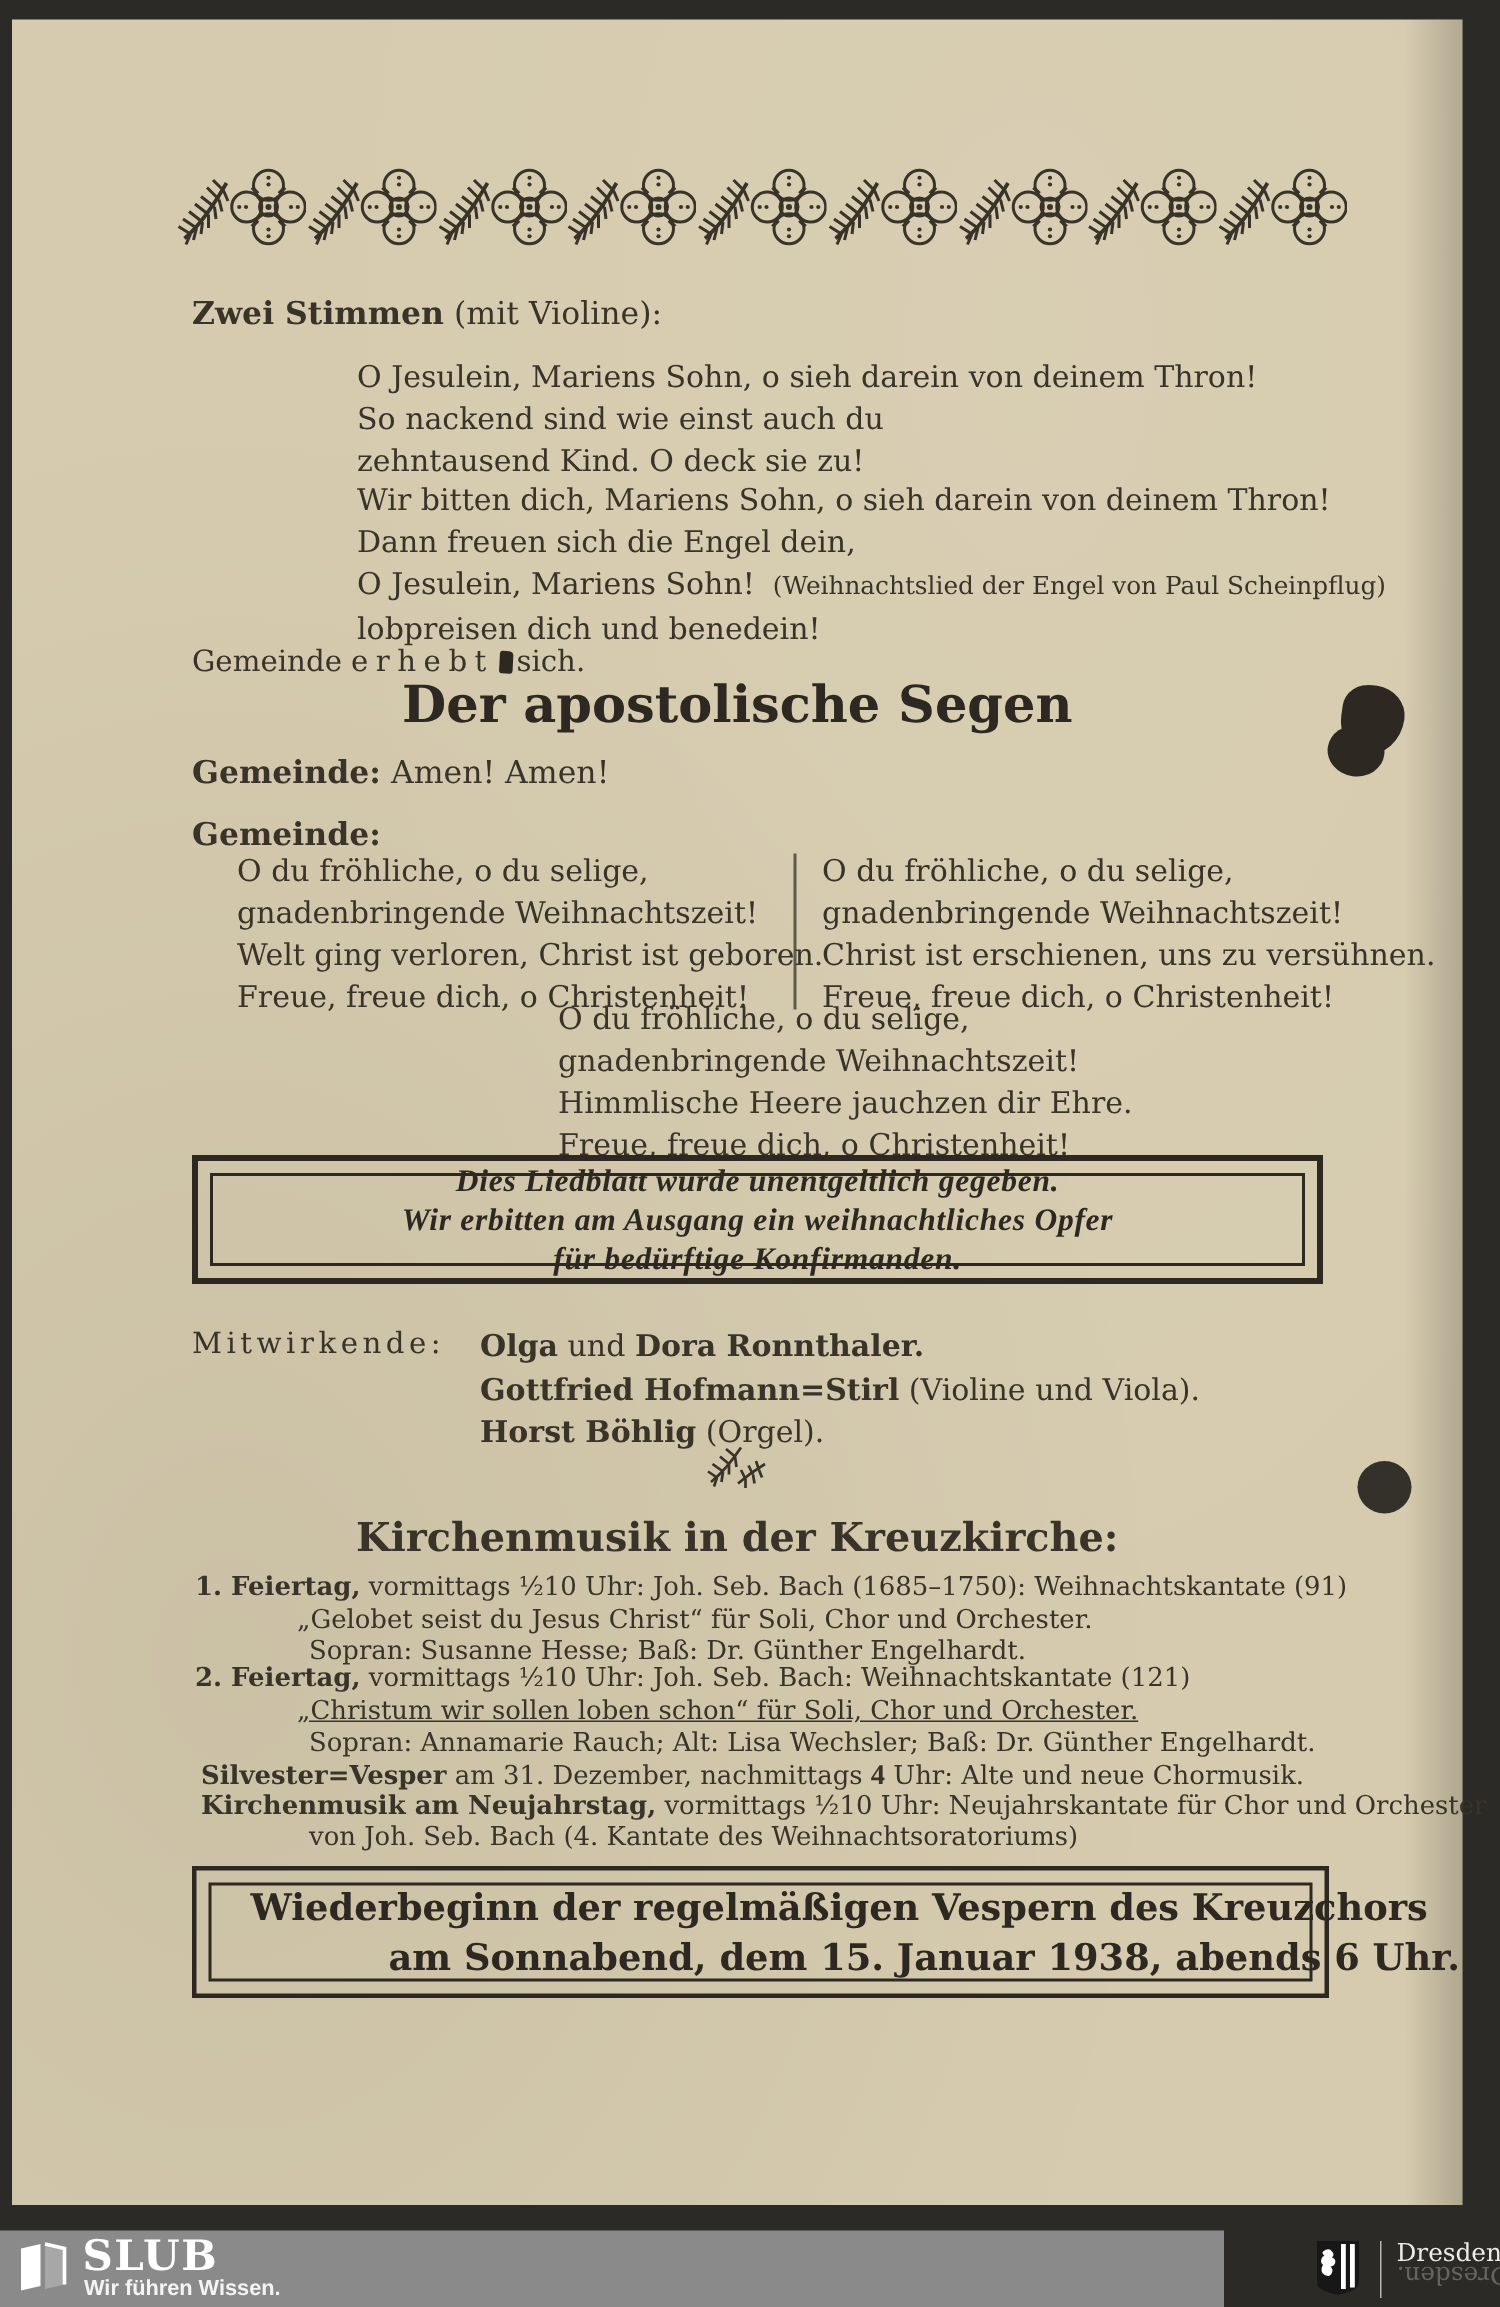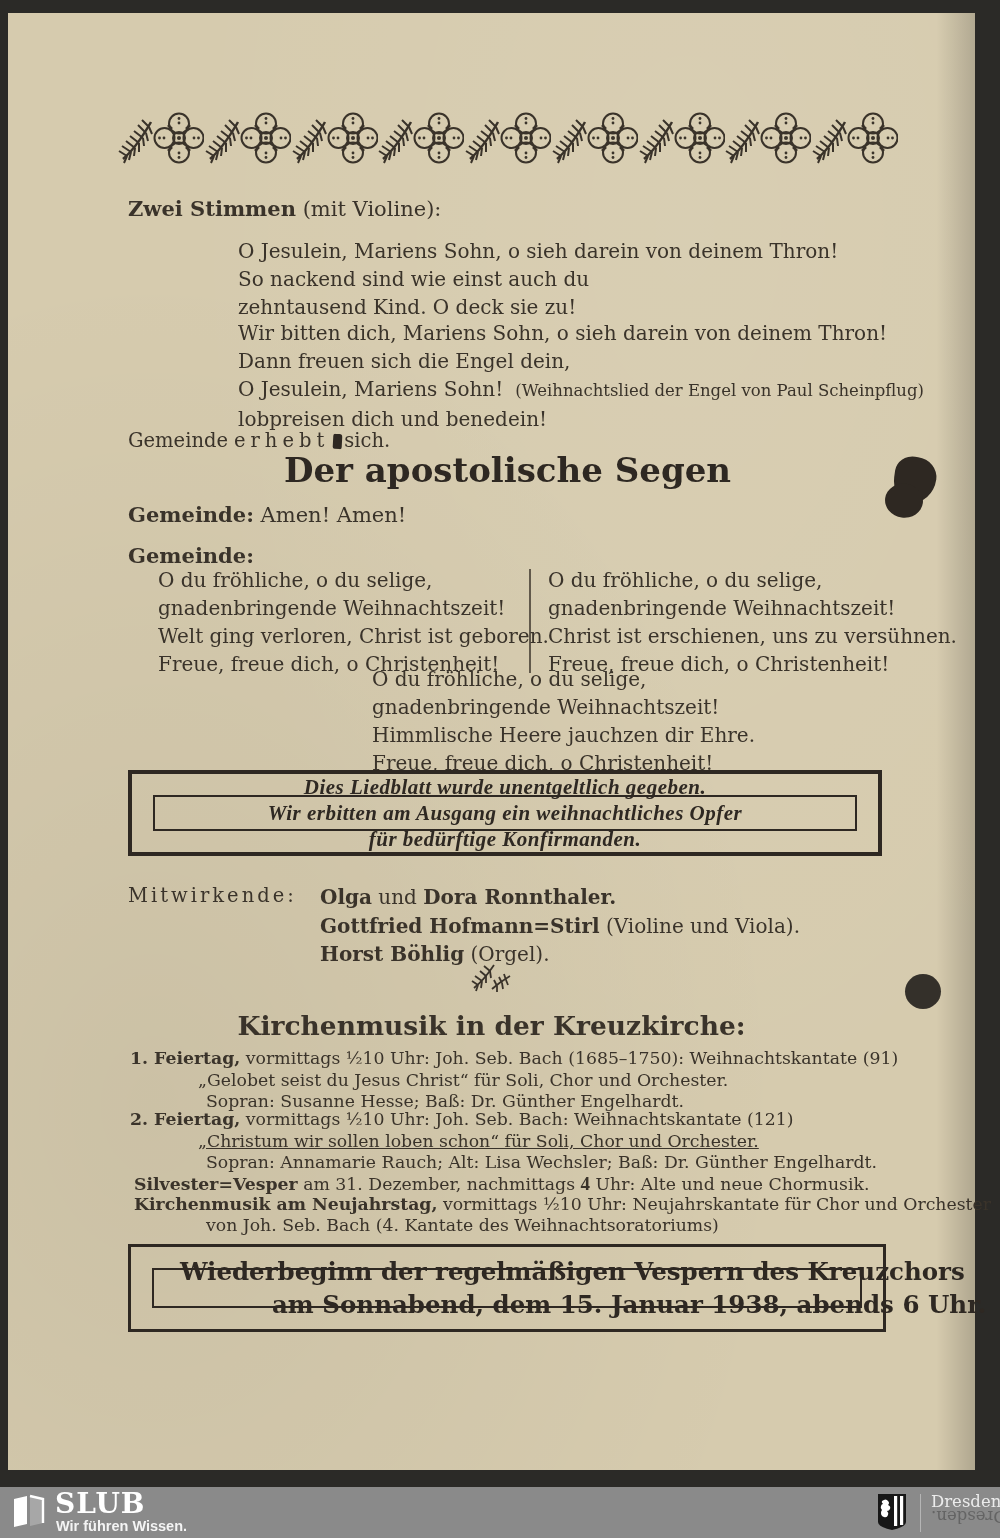--- a/index.html
+++ b/index.html
@@ -30,28 +30,28 @@
   .b{font-weight:bold;}
   .ornament-row{left:110px;top:99px;width:780px;height:58px;display:flex;justify-content:space-between;}
   .two-voices{left:120px;top:183px;font-size:21px;}
   .verse{font-size:20px;line-height:28px;}
   .v1{left:230px;top:224px;}
   .v2{left:230px;top:306px;}
   .attribution{font-size:16.5px;margin-left:12px;}
   .rubric{left:120px;top:416px;font-size:19.5px;}
   .rubric .spaced{letter-spacing:5px;margin-left:6px;}
   .smudge{display:inline-block;width:9px;height:15px;background:var(--ink-dark);border-radius:2px 3px 2px 2px;vertical-align:-2px;margin:0 2px 0 4px;transform:rotate(3deg);}
-  .segen{left:0;top:437px;width:100%;text-align:center;font-size:34px;font-weight:bold;color:var(--ink-dark);margin-left:16px;}
+  .segen{left:0;top:437px;width:100%;text-align:center;font-size:34px;font-weight:bold;color:var(--ink-dark);}
   .amen{left:120px;top:489px;font-size:21px;}
   .glabel{left:120px;top:530px;font-size:21px;font-weight:bold;}
   .col-left{left:150px;top:553px;}
   .col-right{left:540px;top:553px;}
   .col-divider{left:521px;top:556px;width:2px;height:104px;background:var(--ink);opacity:.75;}
   .center-verse{left:364px;top:652px;}
-  .dbox{border:4px solid var(--ink-dark);padding:21px;background:transparent;}
+  .dbox{border:4px solid var(--ink-dark);padding:8px;background:transparent;}
   .dbox-inner{border:2px solid var(--ink-dark);width:100%;height:100%;display:flex;flex-direction:column;justify-content:center;}
   .notice-box{left:120px;top:757px;width:754px;height:86px;}
   .notice-box .dbox-inner{align-items:center;font-family:"Liberation Serif", serif;font-style:italic;font-weight:bold;font-size:21px;line-height:26px;letter-spacing:.5px;color:var(--ink-dark);}
   .mitw-label{left:120px;top:871px;font-size:19.5px;letter-spacing:3px;}
   .mitw-lines{left:312px;top:870px;font-size:20px;line-height:28.5px;}
   .fern-mid{left:0;top:949px;width:100%;display:flex;justify-content:center;}
   .km-heading{left:0;top:997px;width:100%;text-align:center;font-size:26.5px;font-weight:bold;}
   .km{font-size:17.3px;}
   .km .lead{font-weight:bold;}
   .i1l1{left:122px;top:1035px;}
@@ -64,21 +64,21 @@
   .i4l1{left:126px;top:1181px;}
   .i4l2{left:198px;top:1202px;}
   .hour4{font-weight:bold;font-size:19px;font-family:"Liberation Serif",serif;}
   .vesper-box{left:120px;top:1231px;width:758px;height:88px;border-width:3px;}
   .vesper-box .dbox-inner{font-size:24.5px;font-weight:bold;line-height:33px;color:var(--ink-dark);}
   .vesper-box .l1{margin-left:26px;white-space:nowrap;}
   .vesper-box .l2{margin-left:118px;white-space:nowrap;}
   .ink-blot{left:886px;top:444px;width:42px;height:46px;background:var(--ink-dark);border-radius:46% 54% 58% 48% / 38% 46% 62% 54%;transform:rotate(8deg);}
   .ink-blot::after{content:"";position:absolute;left:-6px;top:28px;width:38px;height:34px;background:var(--ink-dark);border-radius:50%;}
   .punch-hole{left:897px;top:961px;width:36px;height:35px;background:#34302a;border-radius:50%;}
-  .footer{position:absolute;left:0;bottom:0;width:1000px;height:51px;background:var(--footer-bg);}
+  .footer{position:absolute;left:0;bottom:0;width:816px;height:51px;background:var(--footer-bg);}
   .footer .abs{position:absolute;}
   .book-icon{left:12px;top:6px;}
   .slub-word{left:55px;top:0px;font-size:28px;font-weight:bold;color:#ffffff;font-family:"DejaVu Serif",serif;letter-spacing:1px;}
   .slub-tagline{left:56px;top:31px;font-size:14.5px;font-weight:bold;color:#f4f4f4;font-family:"Liberation Sans",sans-serif;}
   .dresden-coat{left:877px;top:6px;}
   .dresden-divider{left:920px;top:7px;width:1px;height:38px;background:#b5b5b5;}
   .dresden-words{left:931px;top:7px;font-family:"DejaVu Serif",serif;line-height:15px;}
   .dresden-upper{font-size:16.5px;color:#ececec;}
   .dresden-lower{font-size:16.5px;color:#646464;transform:rotate(180deg);display:inline-block;margin-top:-1px;}
 </style>

